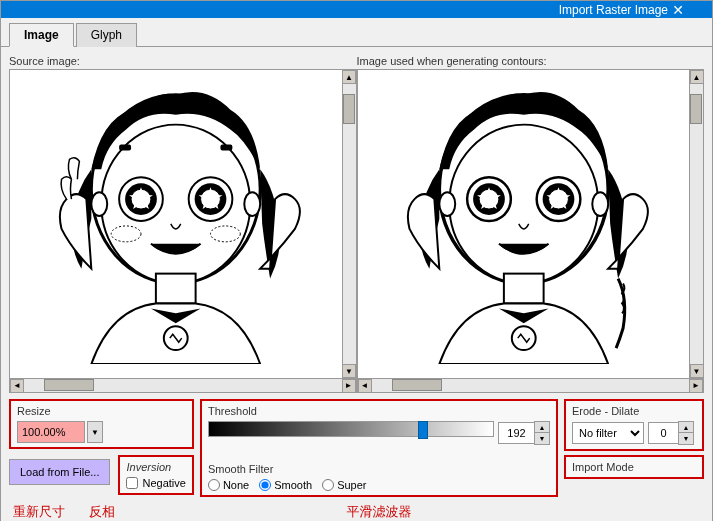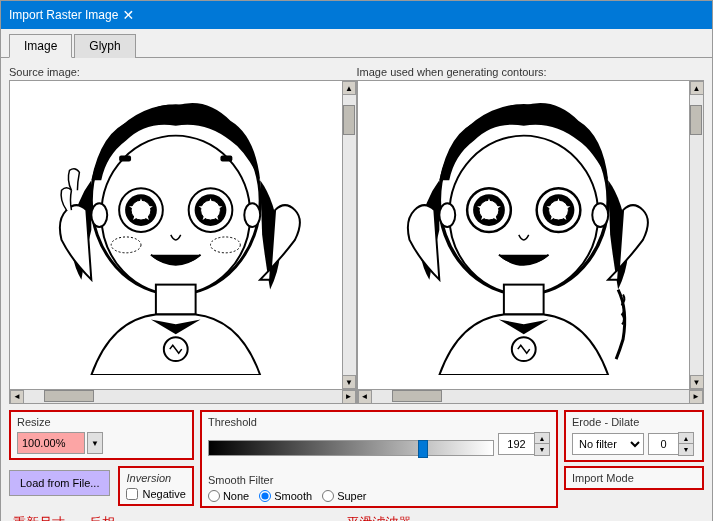--- a/index.html
+++ b/index.html
@@ -16,26 +16,26 @@
       width: 713px;
       background: #f0f0f0;
       border: 1px solid #999;
       box-shadow: 2px 2px 8px rgba(0,0,0,0.4);
       display: flex;
       flex-direction: column;
     }
     .title-bar {
       background: #0078d7;
       color: white;
-      padding: 5px 8px;
-      display: flex;
-      align-items: center;
-      justify-content: flex-start;
+      padding: 5px 24px;
+      display: flex;
+      align-items: center;
+      justify-content: flex-end;
       font-size: 12px;
-      height: 28px;
+      height: 17px;
     }
     .title-bar-title {
       font-size: 12px;
     }
     .title-bar-close {
       cursor: pointer;
       font-size: 14px;
       width: 20px;
       height: 20px;
       display: flex;
@@ -59,20 +59,21 @@
       cursor: pointer;
       margin-right: 2px;
       font-size: 12px;
       position: relative;
       top: 1px;
     }
     .tab.active {
       background: #f0f0f0;
       border-bottom: 1px solid #f0f0f0;
       z-index: 1;
+      font-weight: bold;
     }
     .content {
       padding: 8px;
       display: flex;
       flex-direction: column;
       gap: 6px;
     }
     .images-row {
       display: flex;
     }
@@ -250,21 +251,21 @@
       flex-direction: column;
       gap: 4px;
       flex: 1;
     }
     .threshold-label {
       font-size: 11px;
       color: #333;
     }
     .threshold-slider-row {
       display: flex;
-      align-items: flex-end;
+      align-items: flex-start;
       gap: 4px;
     }
     .threshold-spinbox {
       display: flex;
       align-items: center;
     }
     .threshold-value {
       width: 36px;
       height: 22px;
       border: 1px solid #999;

